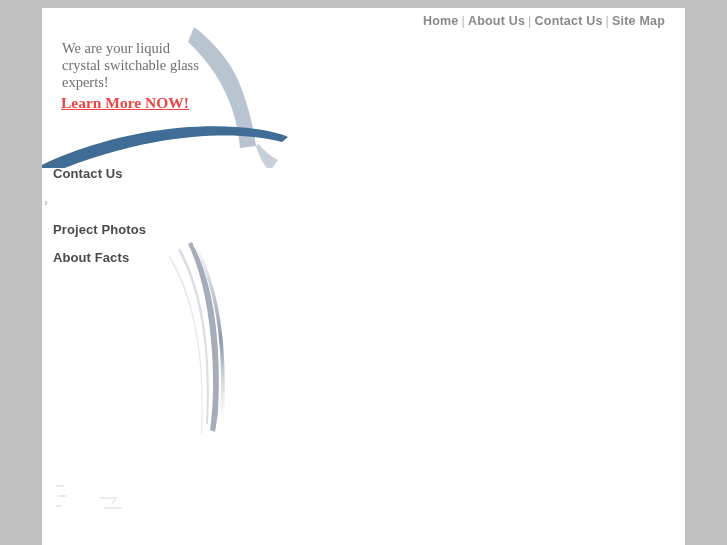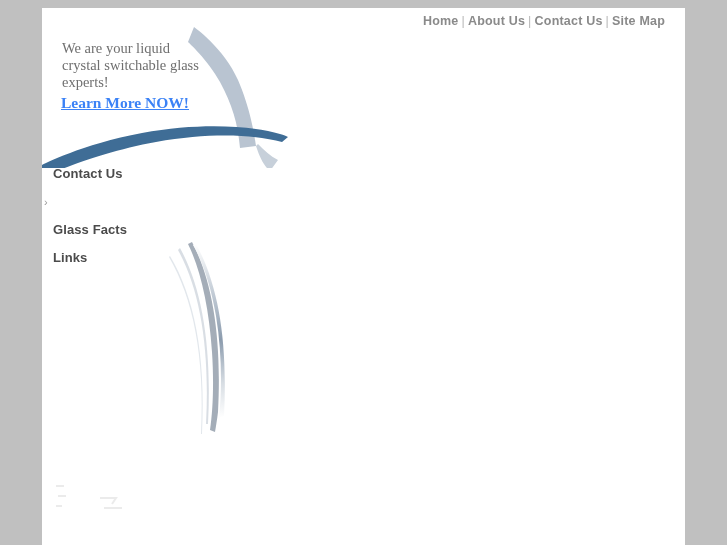--- a/index.html
+++ b/index.html
@@ -80,21 +80,21 @@
     color: #6f6f6f;
     margin-top: 8px;
   }
   #learnmore {
     position: absolute;
     left: 19px;
     top: 86px;
     font-family: "Liberation Serif", serif;
     font-size: 15.5px;
     font-weight: bold;
-    color: #3b82f6;
+    color: #ef4444;
     text-decoration: underline;
     cursor: pointer;
     white-space: nowrap;
   }
 
   
   #sidebar {
     position: absolute;
     left: 0;
     top: 152px;
@@ -218,23 +218,23 @@
 
       <div class="side-item">
         <span class="marker"></span>
         <span>Contact Us</span>
       </div>
       <div class="side-item">
         <span class="marker">›</span>
       </div>
       <div class="side-item">
         <span class="marker"></span>
-        <span>Glass Facts</span>
+        <span>Project Photos</span>
       </div>
       <div class="side-item">
         <span class="marker"></span>
-        <span>Links</span>
+        <span>About Facts</span>
       </div>
 
     </div>
 
   </div>
 </div>
 
 </body></html>

